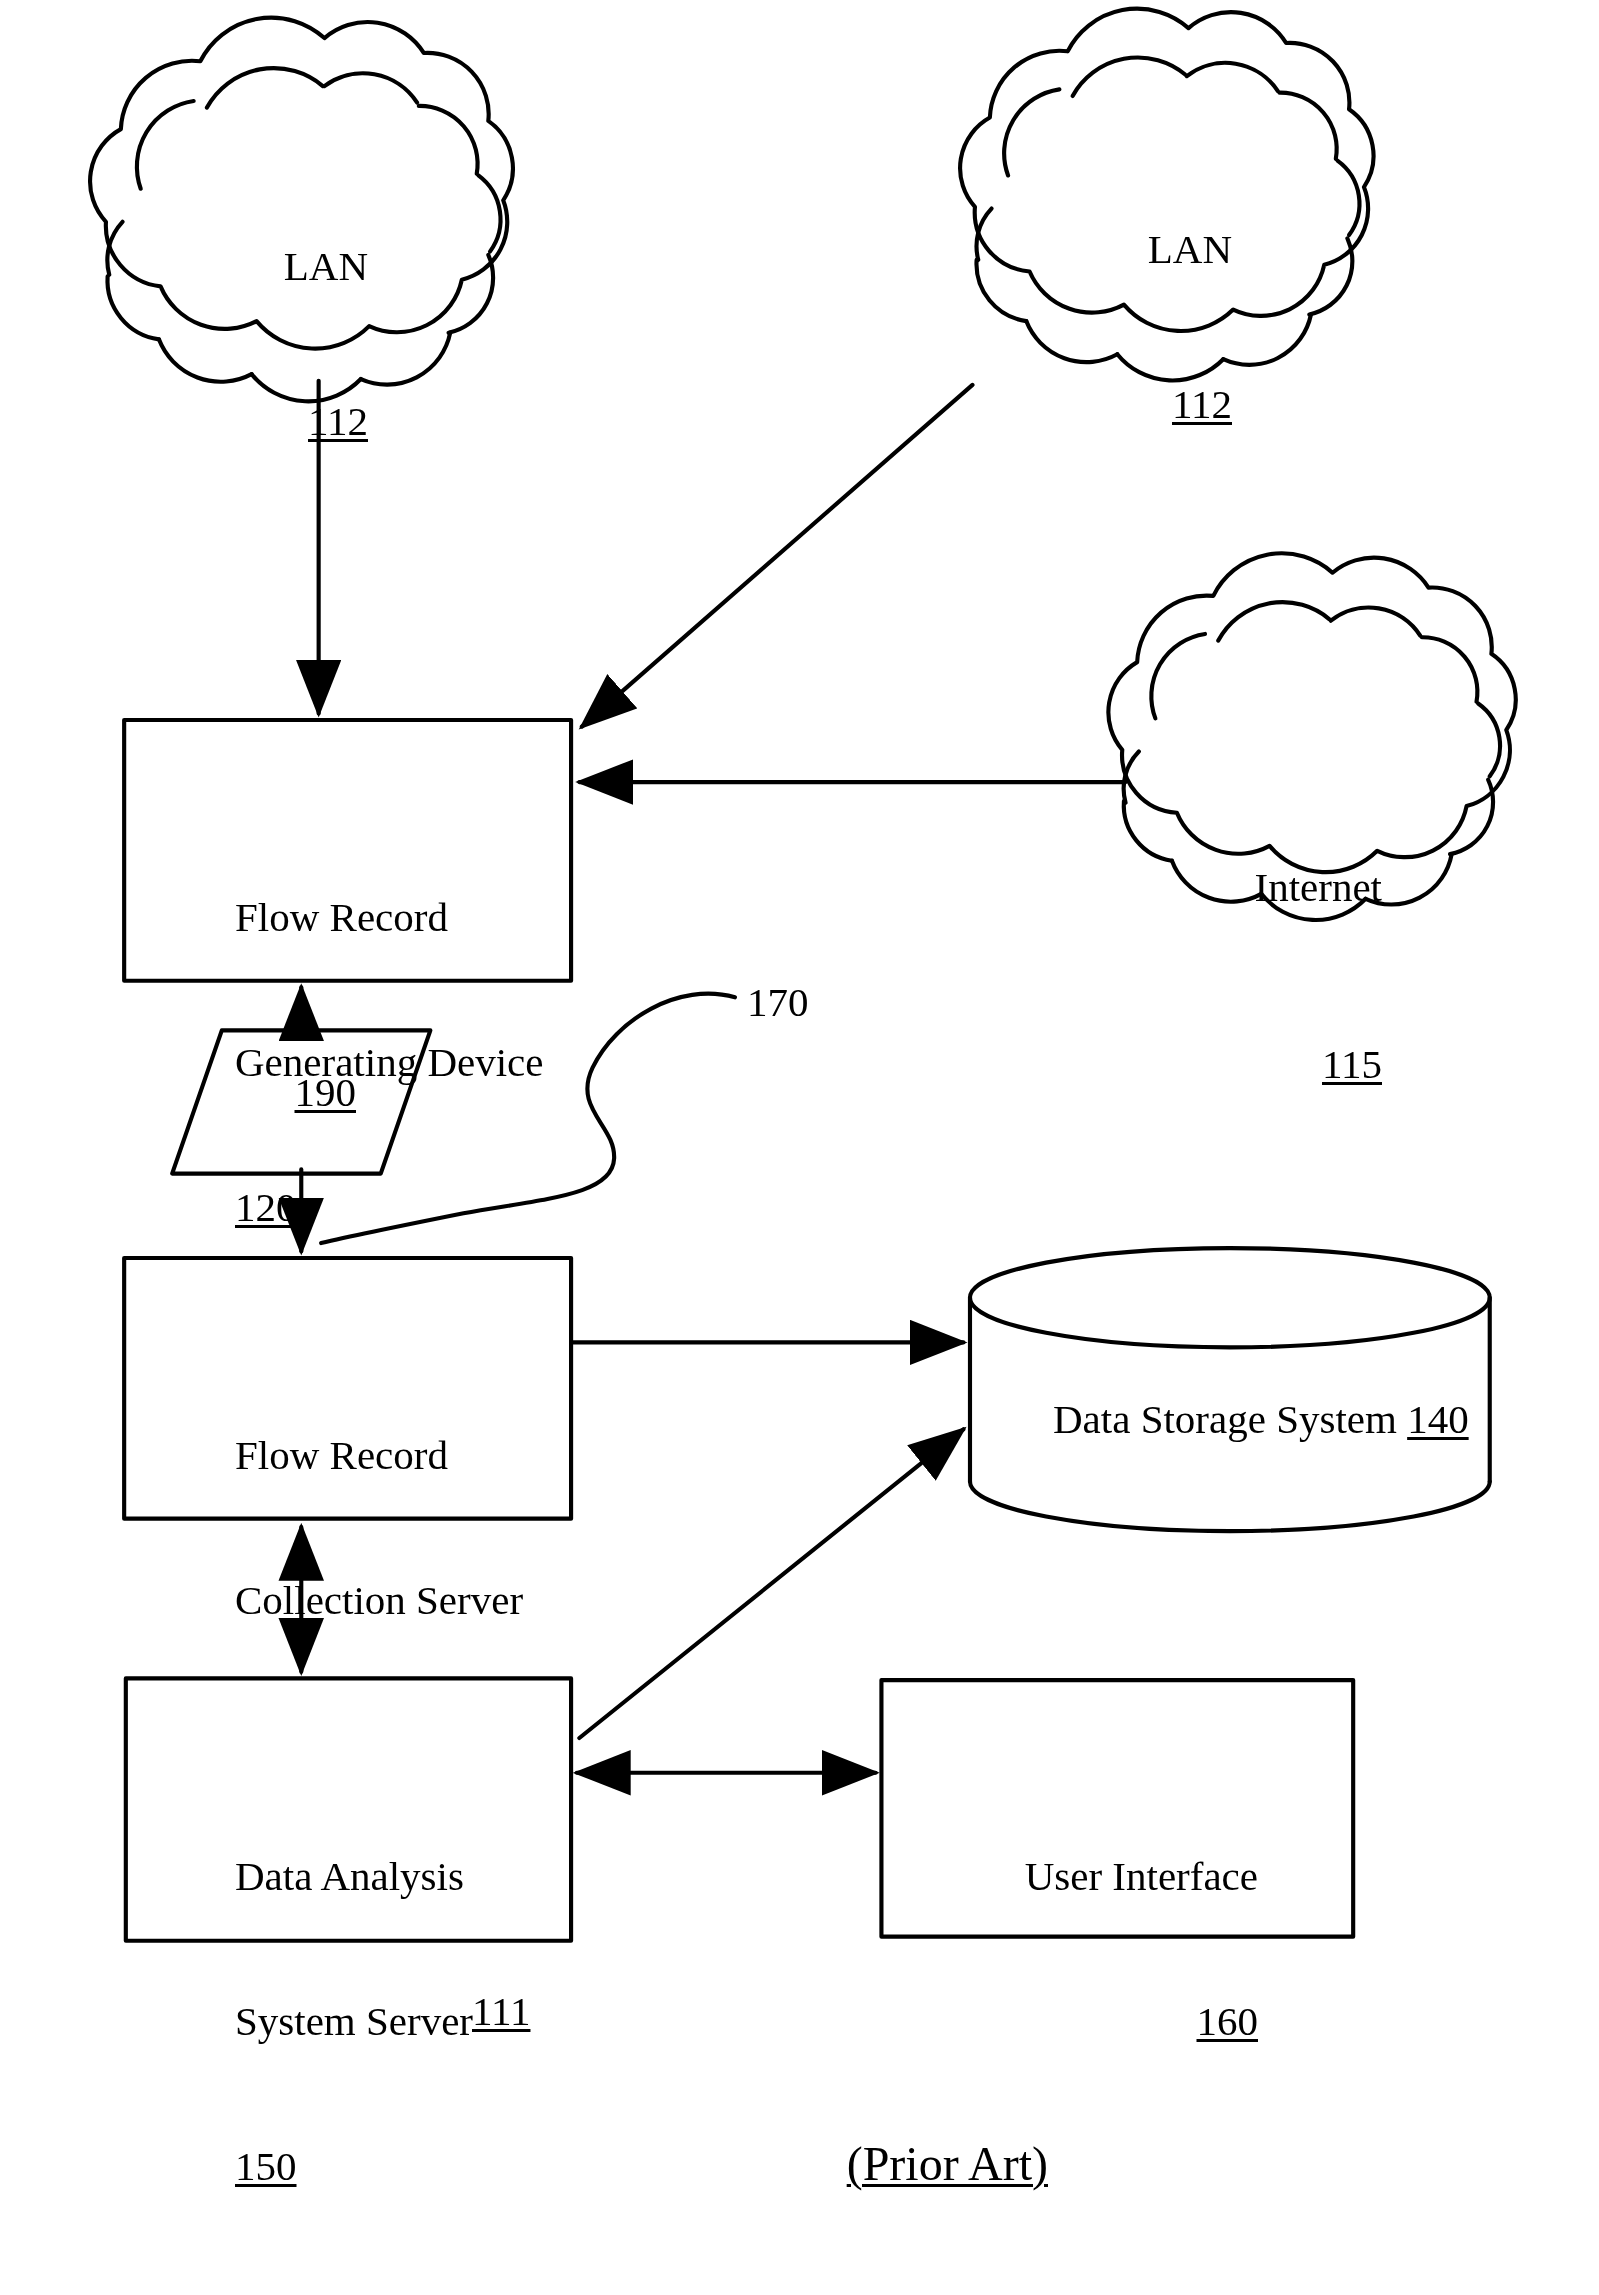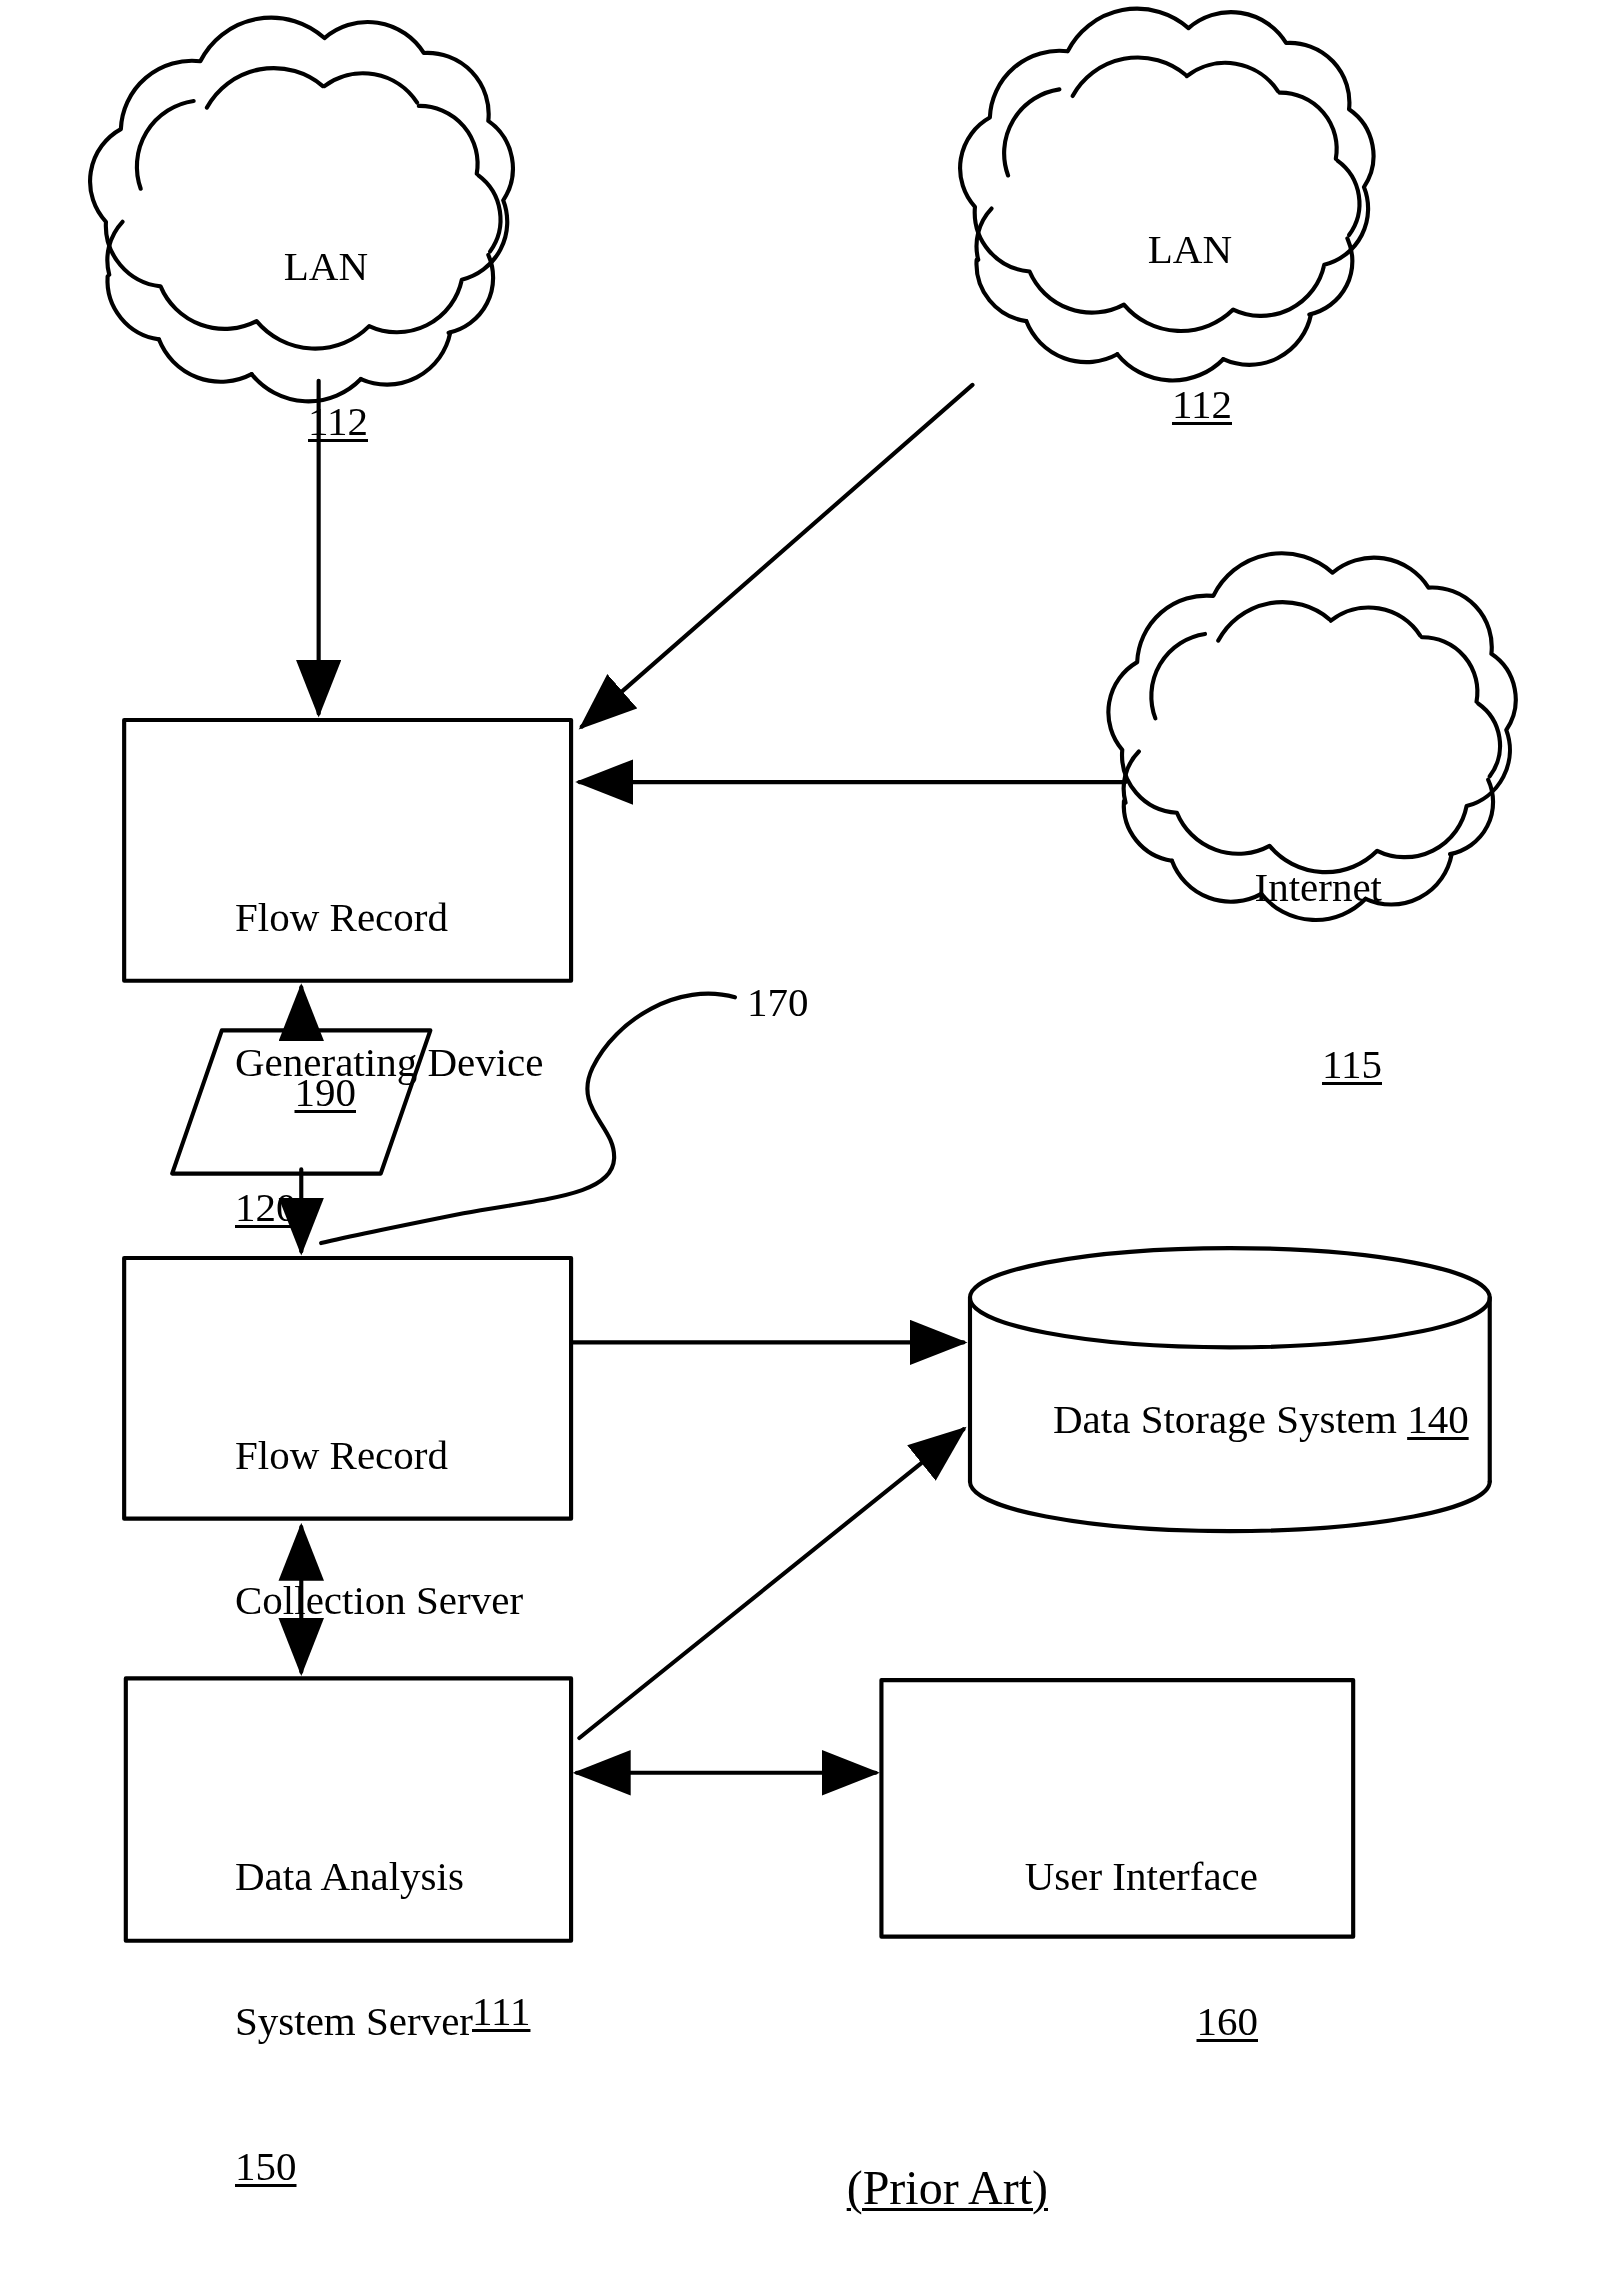--- a/index.html
+++ b/index.html
@@ -186,17 +186,17 @@
   </div>
 
   <div class="lbl ctr" style="left:977px;top:1755px;width:281px;font-size:41px;">
     <div>User Interface</div>
     <div class="u">160</div>
   </div>
 
   <div class="lbl u" style="left:472px;top:1987px;width:108px;font-size:41px;">111</div>
 
   <div class="lbl ctr" style="left:551px;top:2103px;width:497px;">
-    <div class="cap u" style="margin-top:26px;">(Prior Art)</div>
+    <div class="cap u" style="margin-top:2px;">(Prior Art)</div>
   </div>
 
 </div>
 
 
 </body></html>

